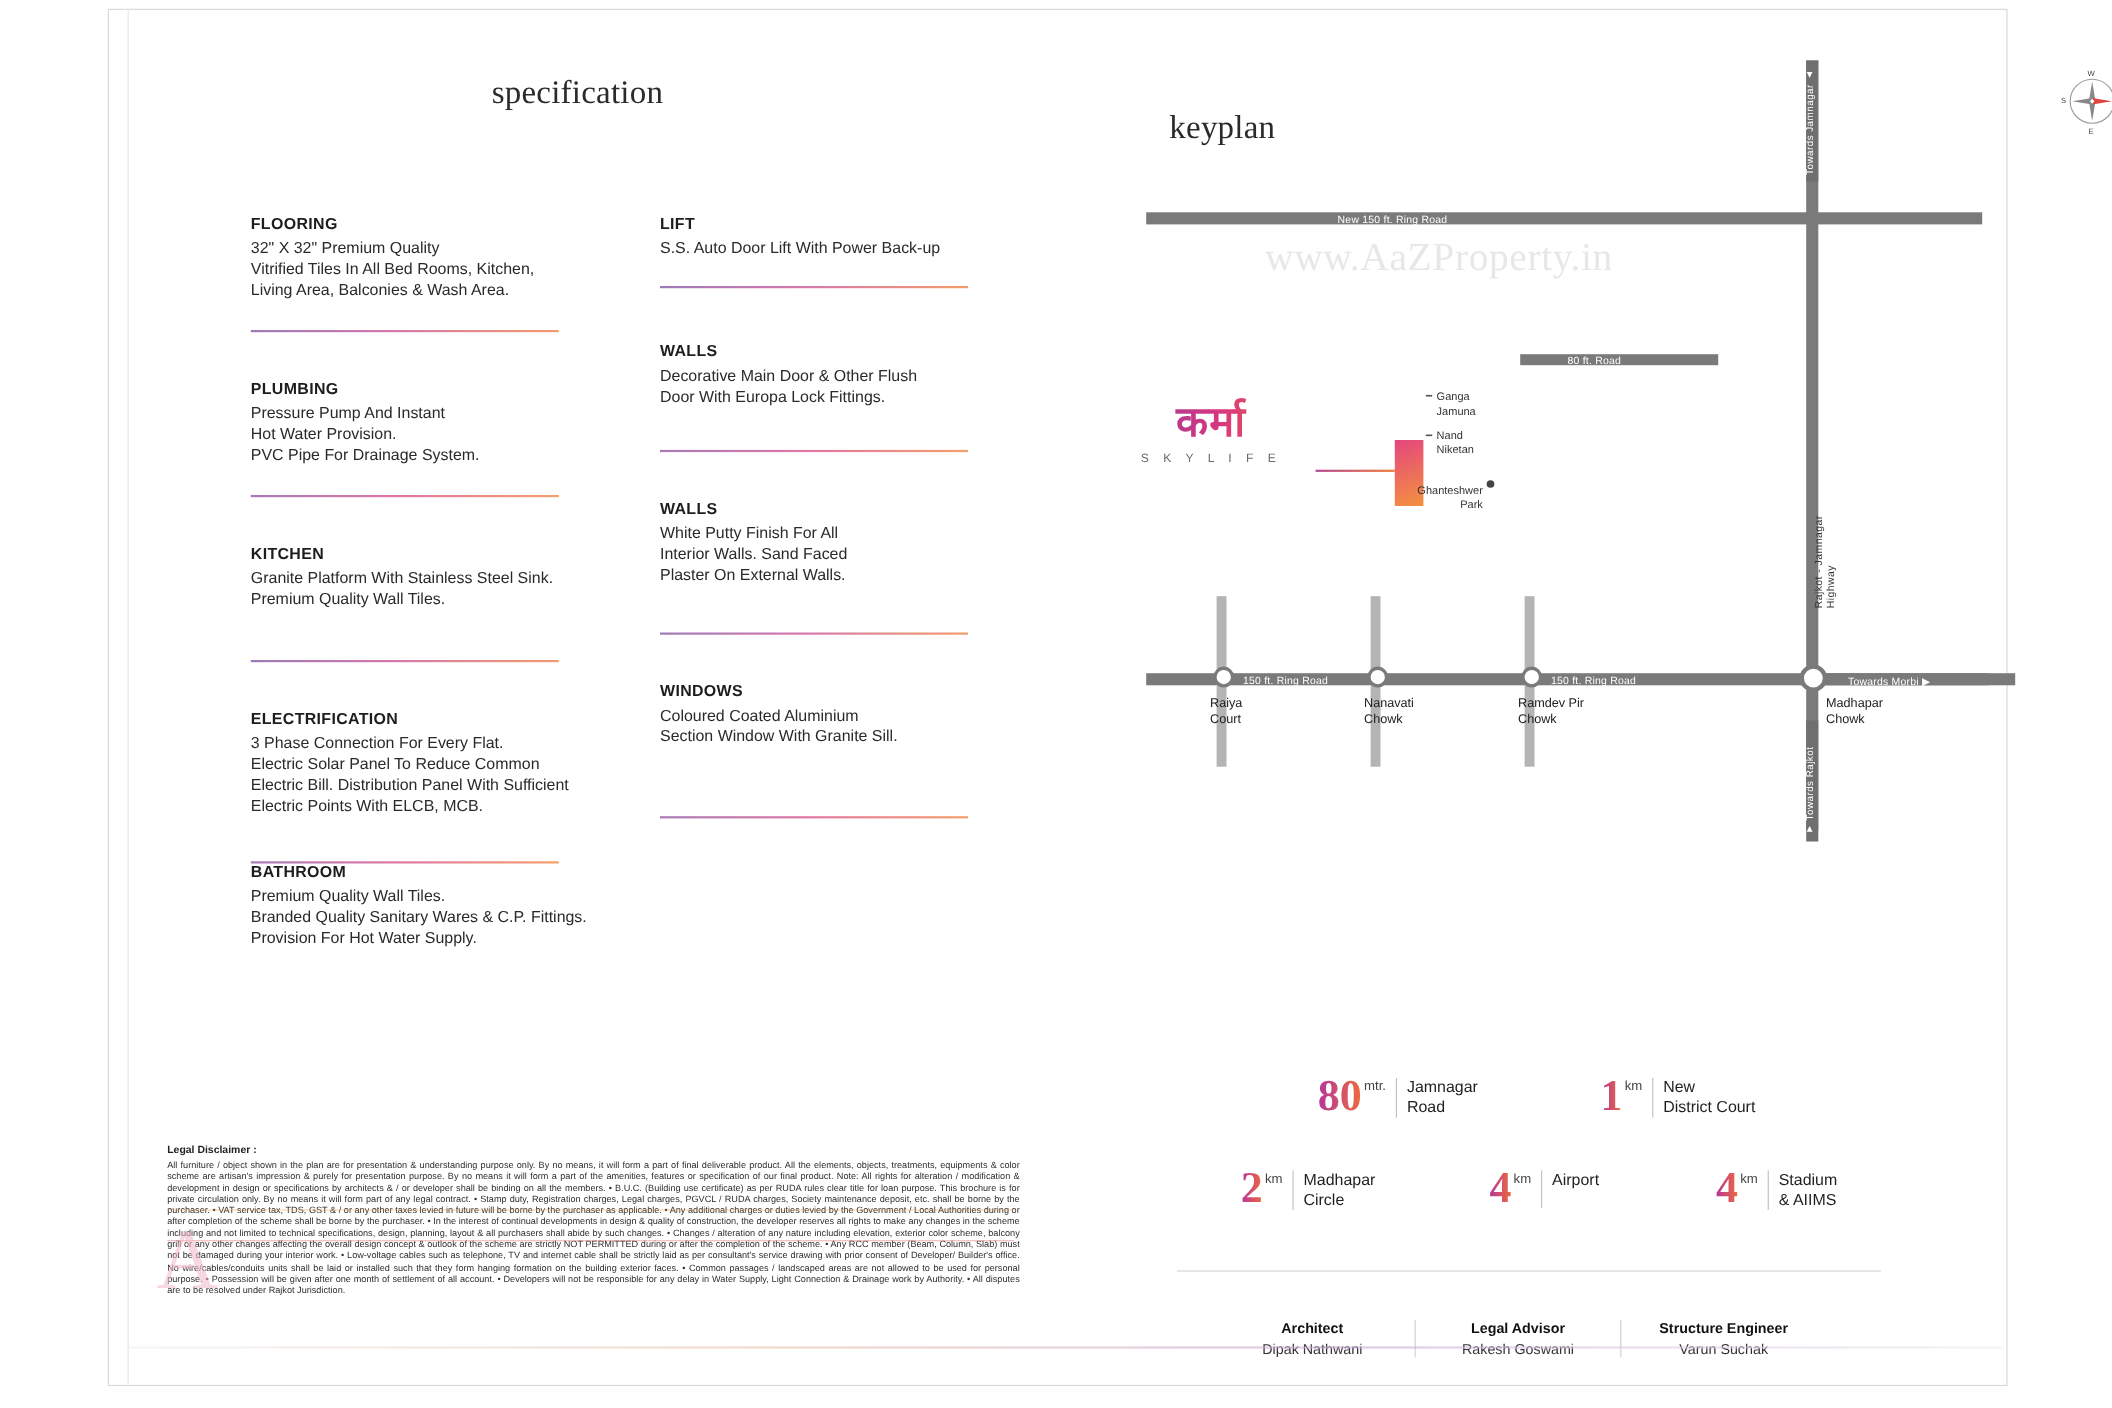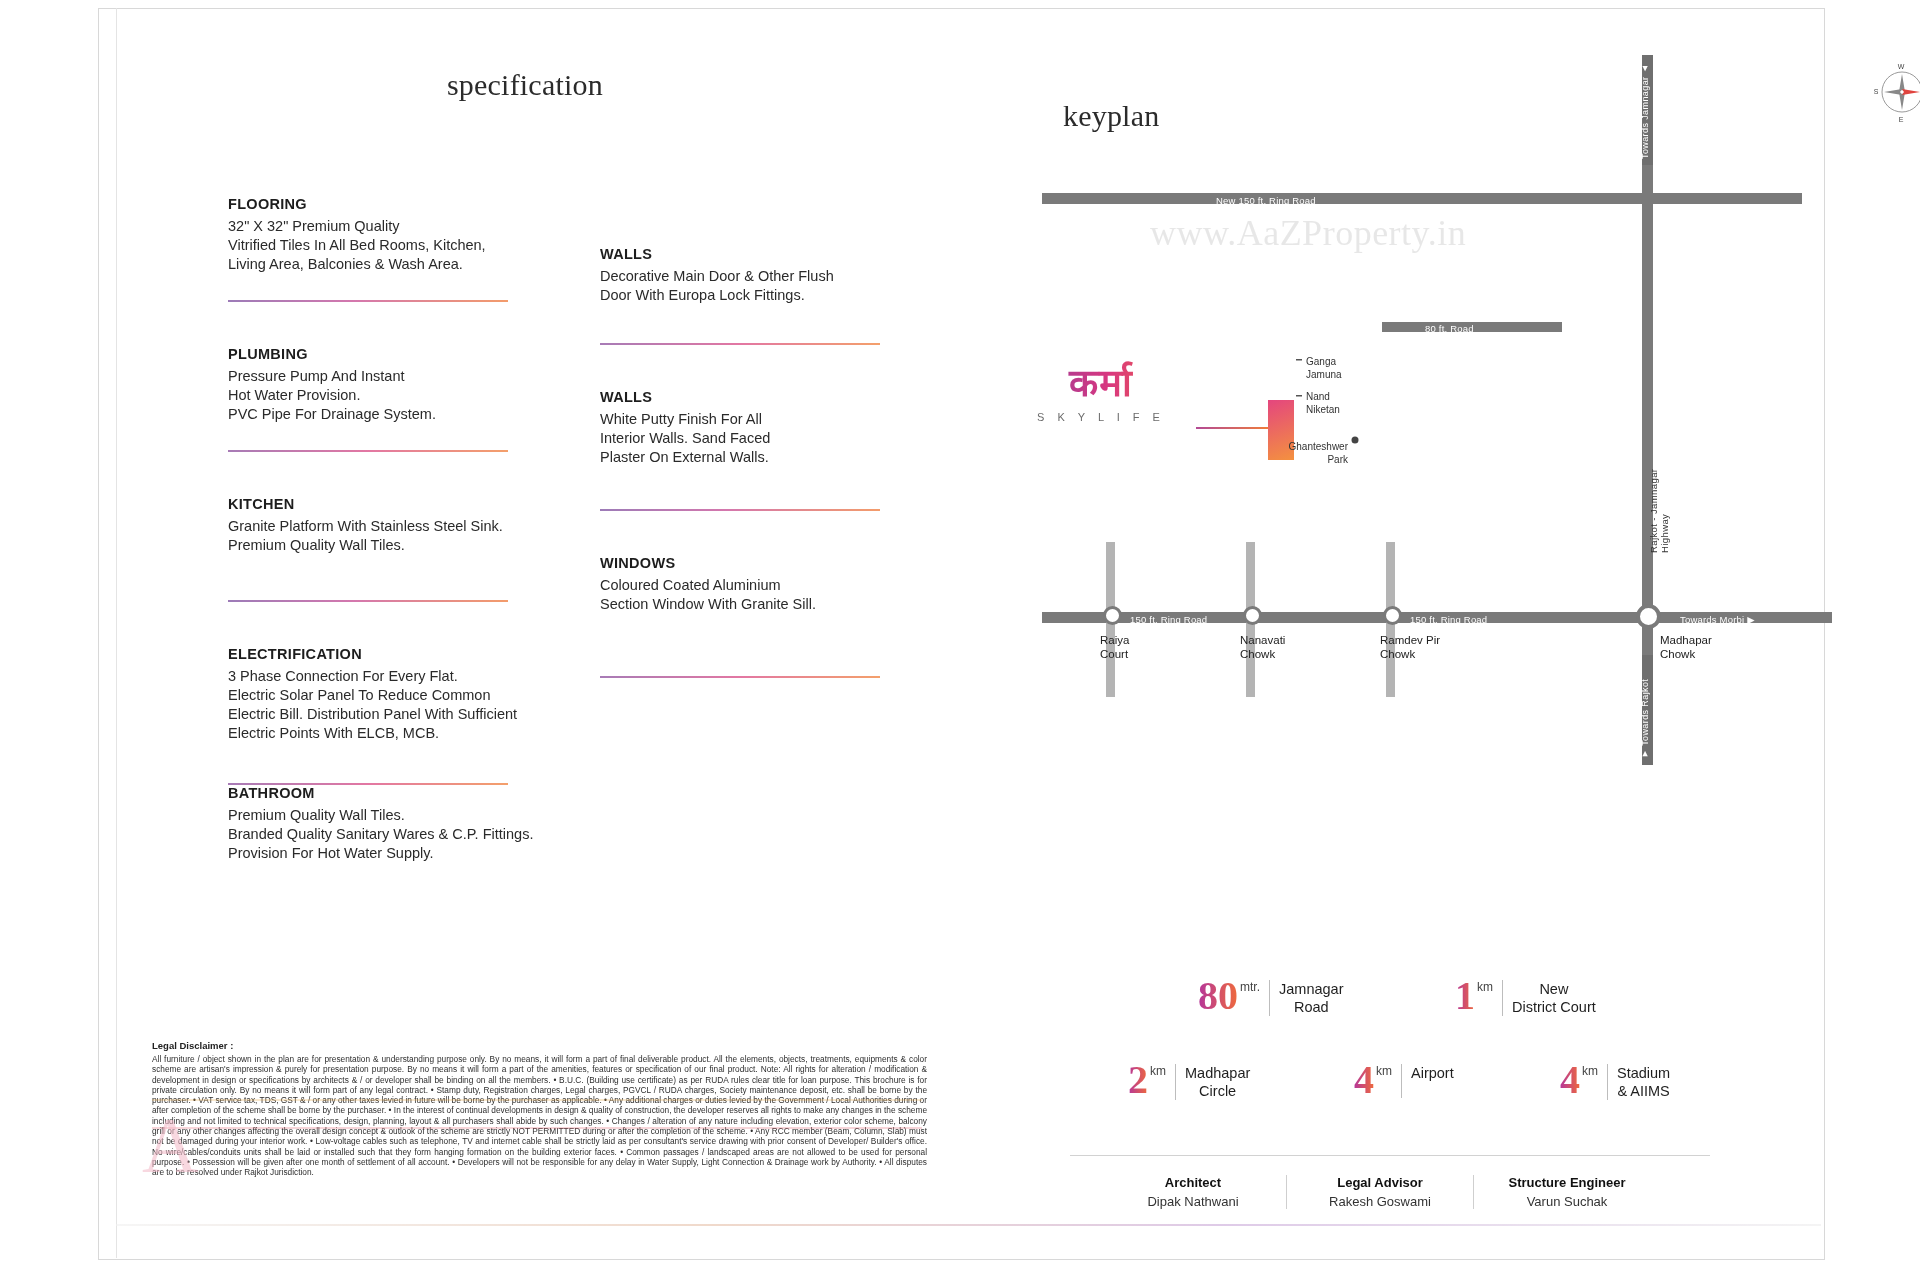--- a/index.html
+++ b/index.html
@@ -44,27 +44,27 @@
 
   .logo-wrap{position:absolute;left:-4px;top:300px;width:170px;text-align:center;}
   .logo-karma{font-family:"Liberation Serif",serif;font-size:38px;font-weight:700;background:linear-gradient(90deg,#8b3fa0 0%,#d9377f 55%,#f06a3b 100%);-webkit-background-clip:text;background-clip:text;color:transparent;letter-spacing:1px;}
   .logo-sub{font-size:11px;letter-spacing:5px;color:#6b6b6b;margin-top:4px;}
   .site-box{position:absolute;left:248px;top:345px;width:26px;height:60px;background:linear-gradient(160deg,#e4467e 0%,#f4913f 100%);}
   .site-line{position:absolute;left:176px;top:372px;width:72px;height:2px;background:linear-gradient(90deg,#b34a95,#ef7c3b);}
 
   .compass{position:absolute;left:1870px;top:60px;width:64px;height:64px;}
 
   
-  .dist{position:absolute;display:flex;align-items:flex-start;text-align:center;}
+  .dist{position:absolute;display:flex;align-items:flex-start;}
   .dist .num{font-family:"Liberation Serif",serif;font-size:40px;line-height:36px;font-weight:700;background:linear-gradient(90deg,#b5369a,#ef6a3c);-webkit-background-clip:text;background-clip:text;color:transparent;}
   .dist .unit{font-size:12px;color:#444;margin-left:2px;margin-top:2px;}
   .dist .bar{width:1px;background:#bdbdbd;margin:2px 9px 0 9px;align-self:stretch;}
   .dist .nm{font-size:14.5px;line-height:18px;color:#1f1f1f;margin-top:2px;}
 
-  .credits{position:absolute;left:1100px;top:1175px;width:560px;display:flex;align-items:flex-end;}
+  .credits{position:absolute;left:1100px;top:1200px;width:560px;display:flex;align-items:flex-end;}
   .credit{flex:1;text-align:center;padding:0 8px;}
   .credit .r{font-size:13px;font-weight:700;color:#111;margin-bottom:4px;}
   .credit .n{font-size:13px;color:#333;}
   .credit + .credit{border-left:1px solid #cfcfcf;}
   .credits-line{position:absolute;left:1070px;top:1155px;width:640px;height:1px;background:#d2d2d2;}
   .bottom-grad{position:absolute;left:116px;top:1224px;width:1705px;height:2px;background:linear-gradient(90deg,#f0f0f0 0%,#e6c0a8 35%,#c9a8d8 65%,#ededed 100%);opacity:.6;}
 </style>
 </head>
 <body>
 
@@ -106,20 +106,25 @@
     </div>
     <div class="spec-item" style="">
       <div class="spec-head">BATHROOM</div>
       <div class="spec-body" style="white-space:pre-line">Premium Quality Wall Tiles.
 Branded Quality Sanitary Wares &amp; C.P. Fittings.
 Provision For Hot Water Supply.</div>
     </div>
   </div>
 
   <div class="spec-col" id="spec-right" style="left:600px;top:196px;width:320px;">
+    <div class="spec-item">
+      <div class="spec-head">LIFT</div>
+      <div class="spec-body" style="white-space:pre-line">S.S. Auto Door Lift With Power Back-up</div>
+      <div class="rule" style="margin-top:24px"></div>
+    </div>
     <div class="spec-item" style="margin-top:50px">
       <div class="spec-head">WALLS</div>
       <div class="spec-body" style="white-space:pre-line">Decorative Main Door &amp; Other Flush
 Door With Europa Lock Fittings.</div>
       <div class="rule r2" style="margin-top:38px"></div>
     </div>
     <div class="spec-item" style="margin-top:44px">
       <div class="spec-head">WALLS</div>
       <div class="spec-body" style="white-space:pre-line">White Putty Finish For All
 Interior Walls. Sand Faced

